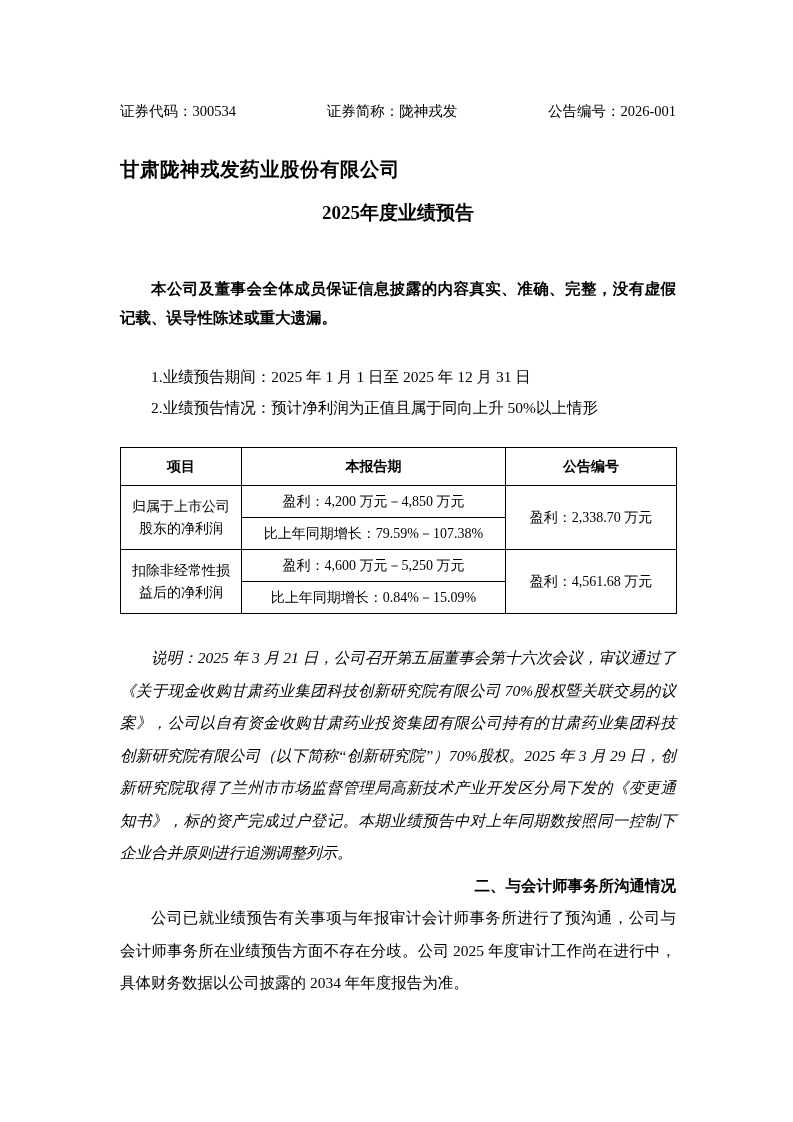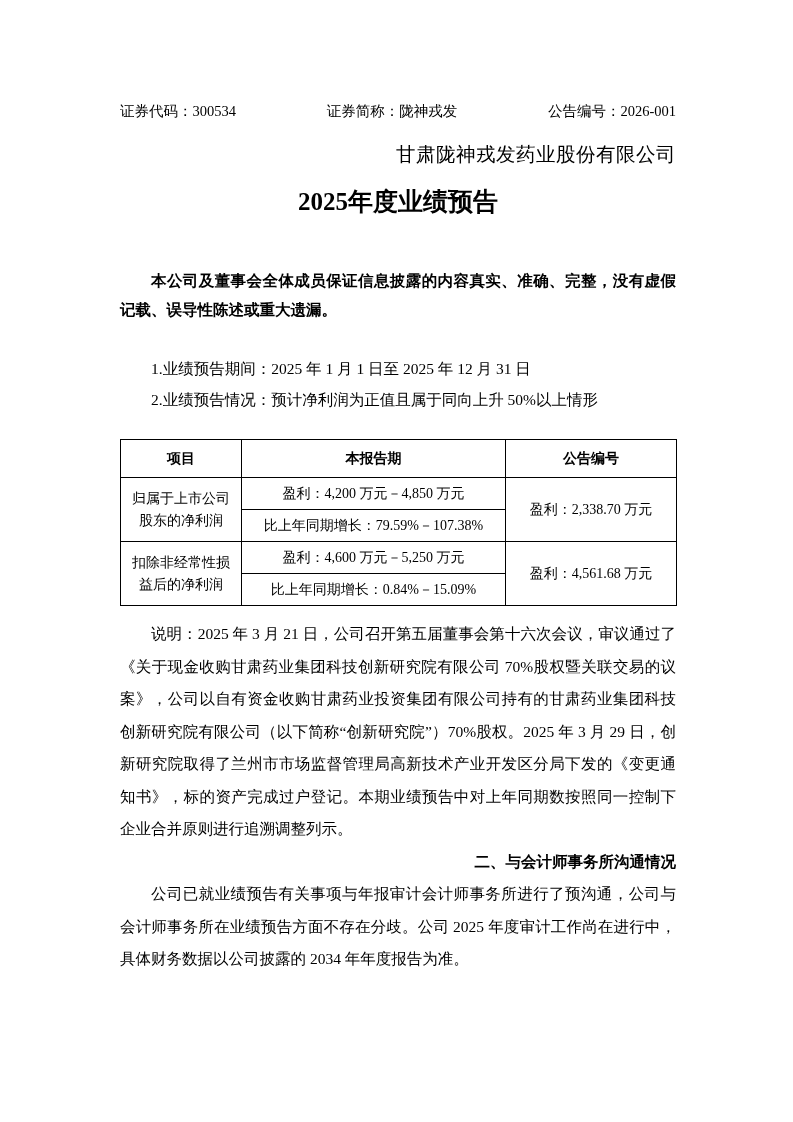--- a/index.html
+++ b/index.html
@@ -20,30 +20,30 @@
   
   .doc-header {
     display: flex;
     justify-content: space-between;
     font-size: 14.5px;
     line-height: 17px;
     white-space: nowrap;
   }
   
   .title {
-    margin-top: 21px;
-    text-align: right;
+    margin-top: 36px;
+    text-align: left;
     font-size: 19.5px;
-    font-weight: normal;
+    font-weight: bold;
     letter-spacing: 0.5px;
   }
   .subtitle {
     margin-top: 17px;
     text-align: center;
-    font-size: 25px;
+    font-size: 19px;
     font-weight: bold;
   }
   
   .declaration {
     margin-top: 48px;
     font-size: 15.5px;
     font-weight: bold;
     line-height: 29px;
     text-indent: 2em;
     text-align: justify;
@@ -69,21 +69,21 @@
     text-align: center;
     vertical-align: middle;
     padding: 0 6px;
     line-height: 22px;
     font-weight: normal;
   }
   table.perf th { font-weight: bold; height: 38px; }
   table.perf td { height: 32px; }
   
   .body-flow { font-size: 15.5px; line-height: 32.5px; text-align: justify; }
-  .note { margin-top: 12px; text-indent: 2em; }
+  .note { margin-top: 28px; text-indent: 2em; font-style: italic; }
   .para { text-indent: 2em; }
   .sec-heading-flow { font-weight: bold; padding-left: 2em; text-align: right; }
 </style>
 </head>
 <body>
 
 <div class="page">
   <div class="content">
 
     <div class="doc-header">

